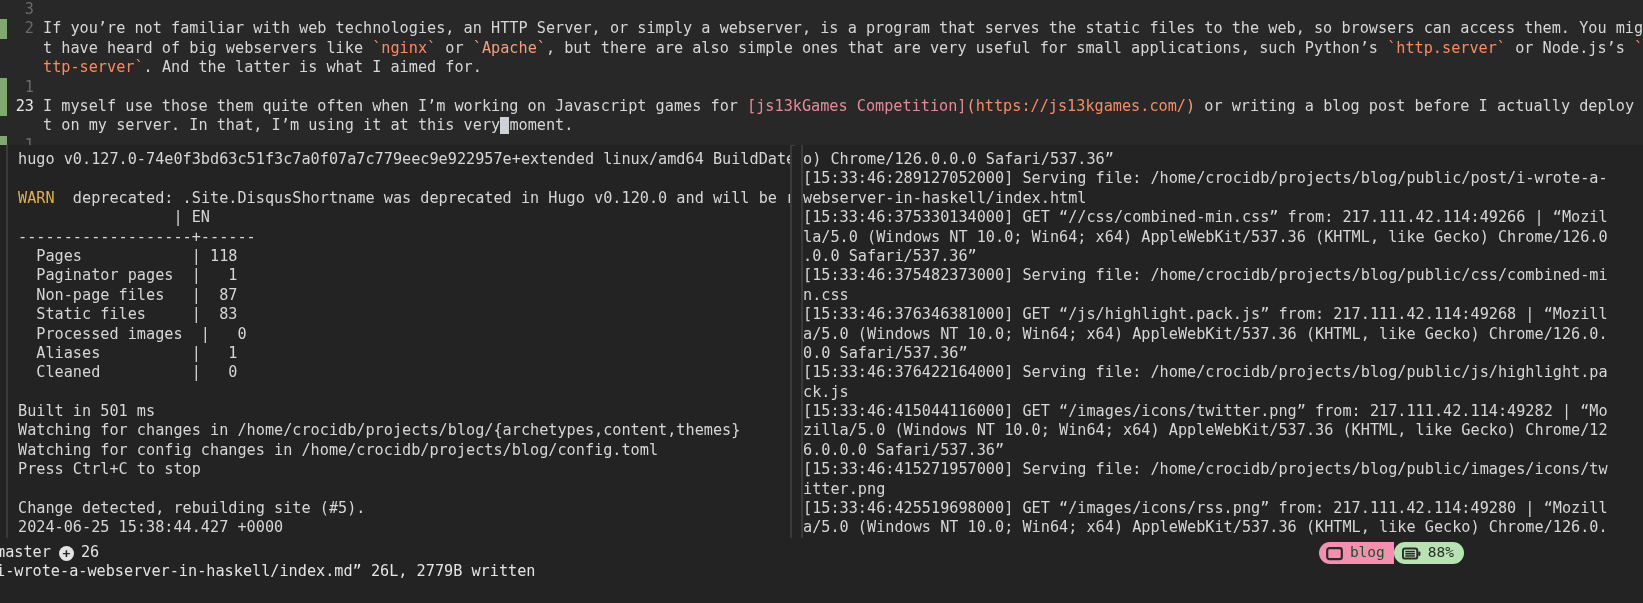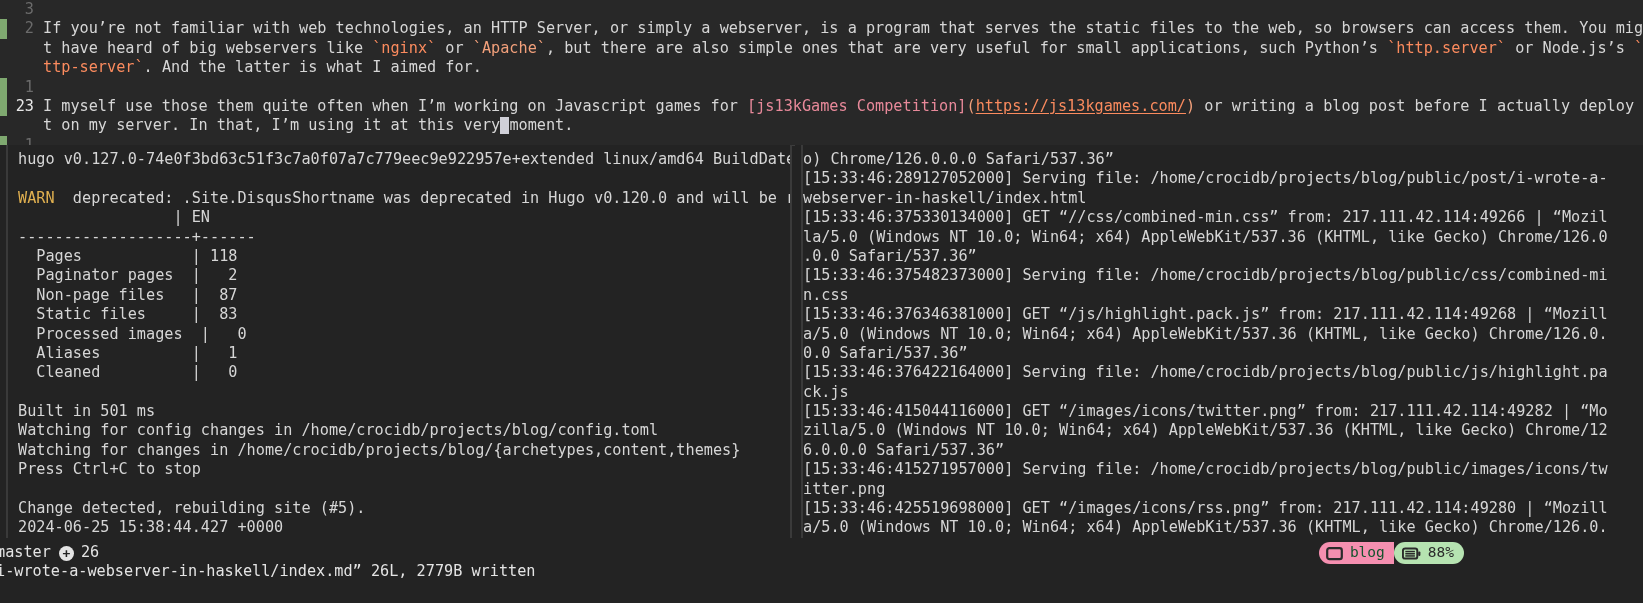--- a/index.html
+++ b/index.html
@@ -53,21 +53,20 @@
     padding-right: 9px;
     color: #6b6b6b;
   }
   .lnum.cur { color: #e8e8e8; font-weight: normal; }
   .ed-text { white-space: pre; }
   .tok-code { color: #fb8b5e; }
   .tok-code2 { color: #f2a07b; }
   .tok-bracket { color: #e8899a; }
   .tok-url {
     color: #fb8b5e;
-    text-decoration: underline;
     text-underline-offset: 2px;
   }
   .tok-paren { color: #f2a07b; }
   .cursor {
     display: inline-block;
     width: 9.2px;
     height: 17px;
     vertical-align: -3.5px;
     background: #d0d0d8;
   }
@@ -208,30 +207,30 @@
 
     <div class="pane left">
       <div class="pane-border-l"></div>
       <div id="hugo-lines">
           <div class="term-line">hugo v0.127.0-74e0f3bd63c51f3c7a0f07a7c779eec9e922957e+extended linux/amd64 BuildDate=20</div>
           <div class="term-line"></div>
           <div class="term-line"><span class="warn">WARN</span><span>  deprecated: .Site.DisqusShortname was deprecated in Hugo v0.120.0 and will be remo</span></div>
           <div class="term-line">                 | EN</div>
           <div class="term-line">-------------------+------</div>
           <div class="term-line">  Pages            | 118</div>
-          <div class="term-line">  Paginator pages  |   2</div>
+          <div class="term-line">  Paginator pages  |   1</div>
           <div class="term-line">  Non-page files   |  87</div>
           <div class="term-line">  Static files     |  83</div>
           <div class="term-line">  Processed images  |   0</div>
           <div class="term-line">  Aliases          |   1</div>
           <div class="term-line">  Cleaned          |   0</div>
           <div class="term-line"></div>
           <div class="term-line">Built in 501 ms</div>
+          <div class="term-line">Watching for changes in /home/crocidb/projects/blog/{archetypes,content,themes}</div>
           <div class="term-line">Watching for config changes in /home/crocidb/projects/blog/config.toml</div>
-          <div class="term-line">Watching for changes in /home/crocidb/projects/blog/{archetypes,content,themes}</div>
           <div class="term-line">Press Ctrl+C to stop</div>
           <div class="term-line"></div>
           <div class="term-line">Change detected, rebuilding site (#5).</div>
           <div class="term-line">2024-06-25 15:38:44.427 +0000</div>
           <div class="term-line">Source changed /post/i-wrote-a-webserver-in-haskell/index.md</div>
         </div>
     </div>
 
     <div class="pane right">
       <div class="pane-border-l"></div>

